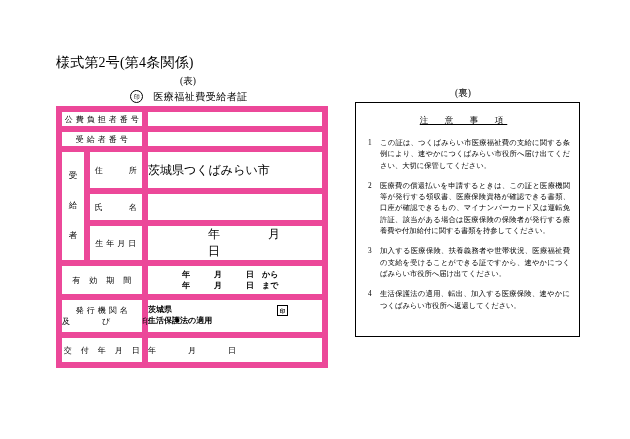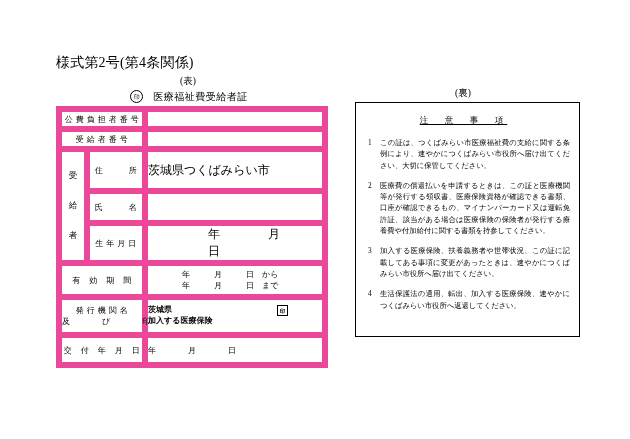--- a/index.html
+++ b/index.html
@@ -98,20 +98,21 @@
     margin-left: 12px;
   }
   .vert-lbl {
     text-align: center;
     font-size: 8.5px;
   }
   .date-line {
     font-size: 8px;
     white-space: nowrap;
     letter-spacing: 0;
+    font-weight: bold;
   }
   .period-row .date-line { padding-left: 34px; }
   .issue-right {
     font-size: 8px;
     padding-left: 8px;
     line-height: 1.35;
     position: relative;
     font-weight: bold;
   }
   .stamp {
@@ -229,21 +230,21 @@
         </td>
       </tr>
 
       <tr>
         <td colspan="2" class="lbl" style="height:32px">
           <div>発 行 機 関 名</div>
           <div style="letter-spacing:0">及　　　　び　　　　印</div>
         </td>
         <td class="issue-right">
           <div>茨城県</div>
-          <div>加入する医療保険</div>
+          <div>生活保護法の適用</div>
           <span class="stamp">印</span>
         </td>
       </tr>
 
       <tr>
         <td colspan="2" class="lbl" style="height:24px">交　付　年　月　日</td>
         <td class="grant-date">年　　　　月　　　　日</td>
       </tr>
     </tbody>
   </table>
@@ -254,21 +255,21 @@
       <div class="note">
         <span class="num">1</span>
         <span class="txt">この証は、つくばみらい市医療福祉費の支給に関する条例により、速やかにつくばみらい市役所へ届け出てください、大切に保管してください。</span>
       </div>
       <div class="note">
         <span class="num">2</span>
         <span class="txt">医療費の償還払いを申請するときは、この証と医療機関等が発行する領収書、医療保険資格が確認できる書類、口座が確認できるもの、マイナンバーカード又は運転免許証、該当がある場合は医療保険の保険者が発行する療養費や付加給付に関する書類を持参してください。</span>
       </div>
       <div class="note">
         <span class="num">3</span>
-        <span class="txt">加入する医療保険、扶養義務者や世帯状況、この証に記載してある事項に変更があったときは、速やかにつくばみらい市役所へ届け出てください。</span>
+        <span class="txt">加入する医療保険、扶養義務者や世帯状況、医療福祉費の支給を受けることができる証ですから、速やかにつくばみらい市役所へ届け出てください。</span>
       </div>
       <div class="note">
         <span class="num">4</span>
         <span class="txt">生活保護法の適用、転出、加入する医療保険、速やかにつくばみらい市役所へ返還してください。</span>
       </div>
     </div>
   </div>
 
 </div>
 

